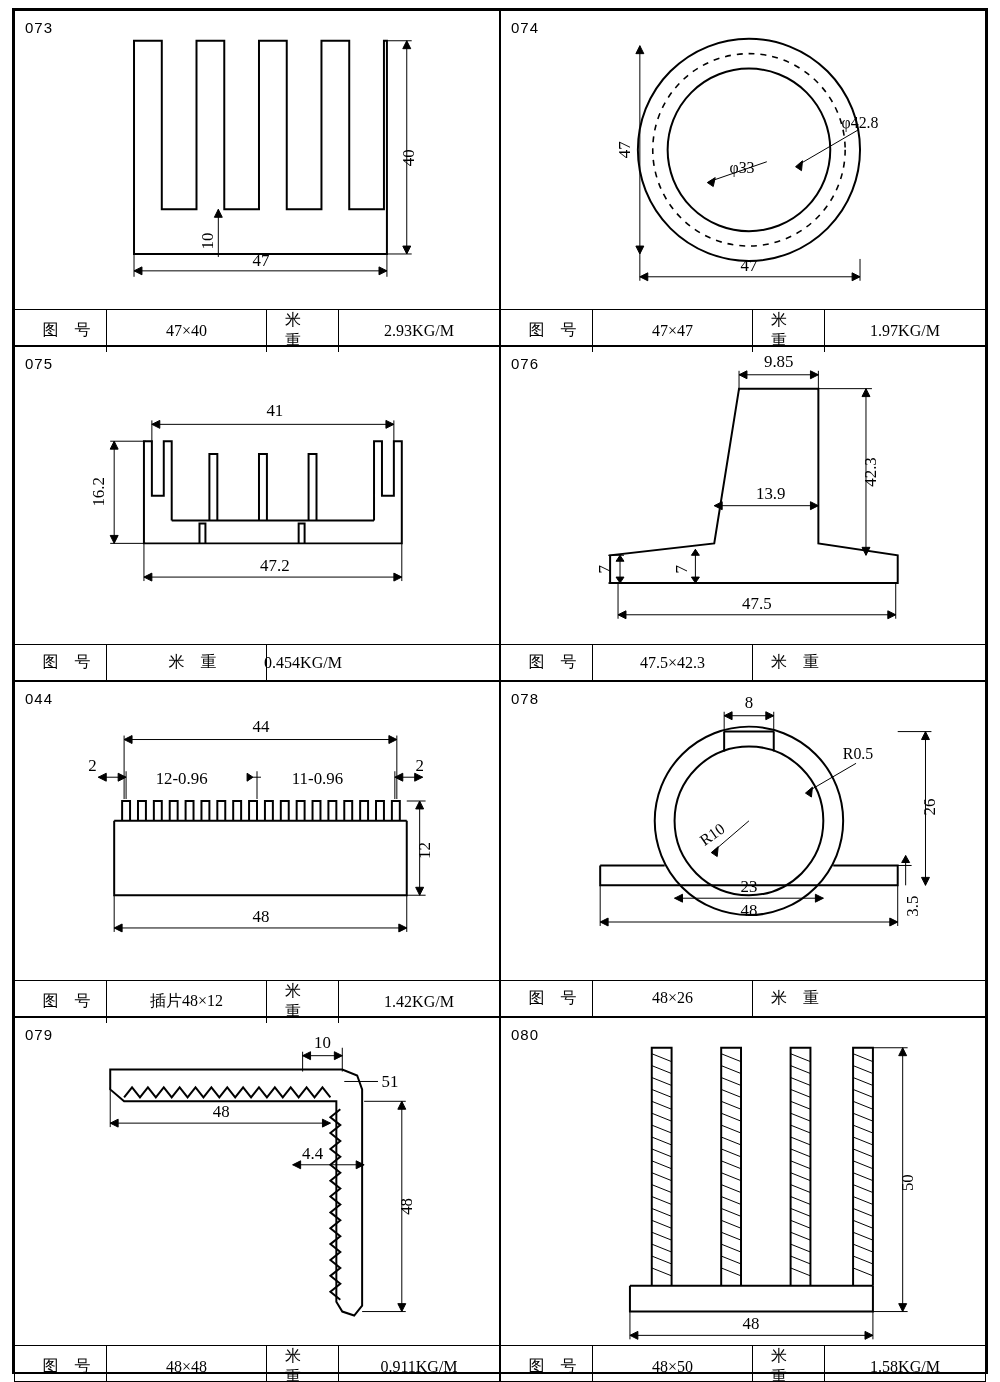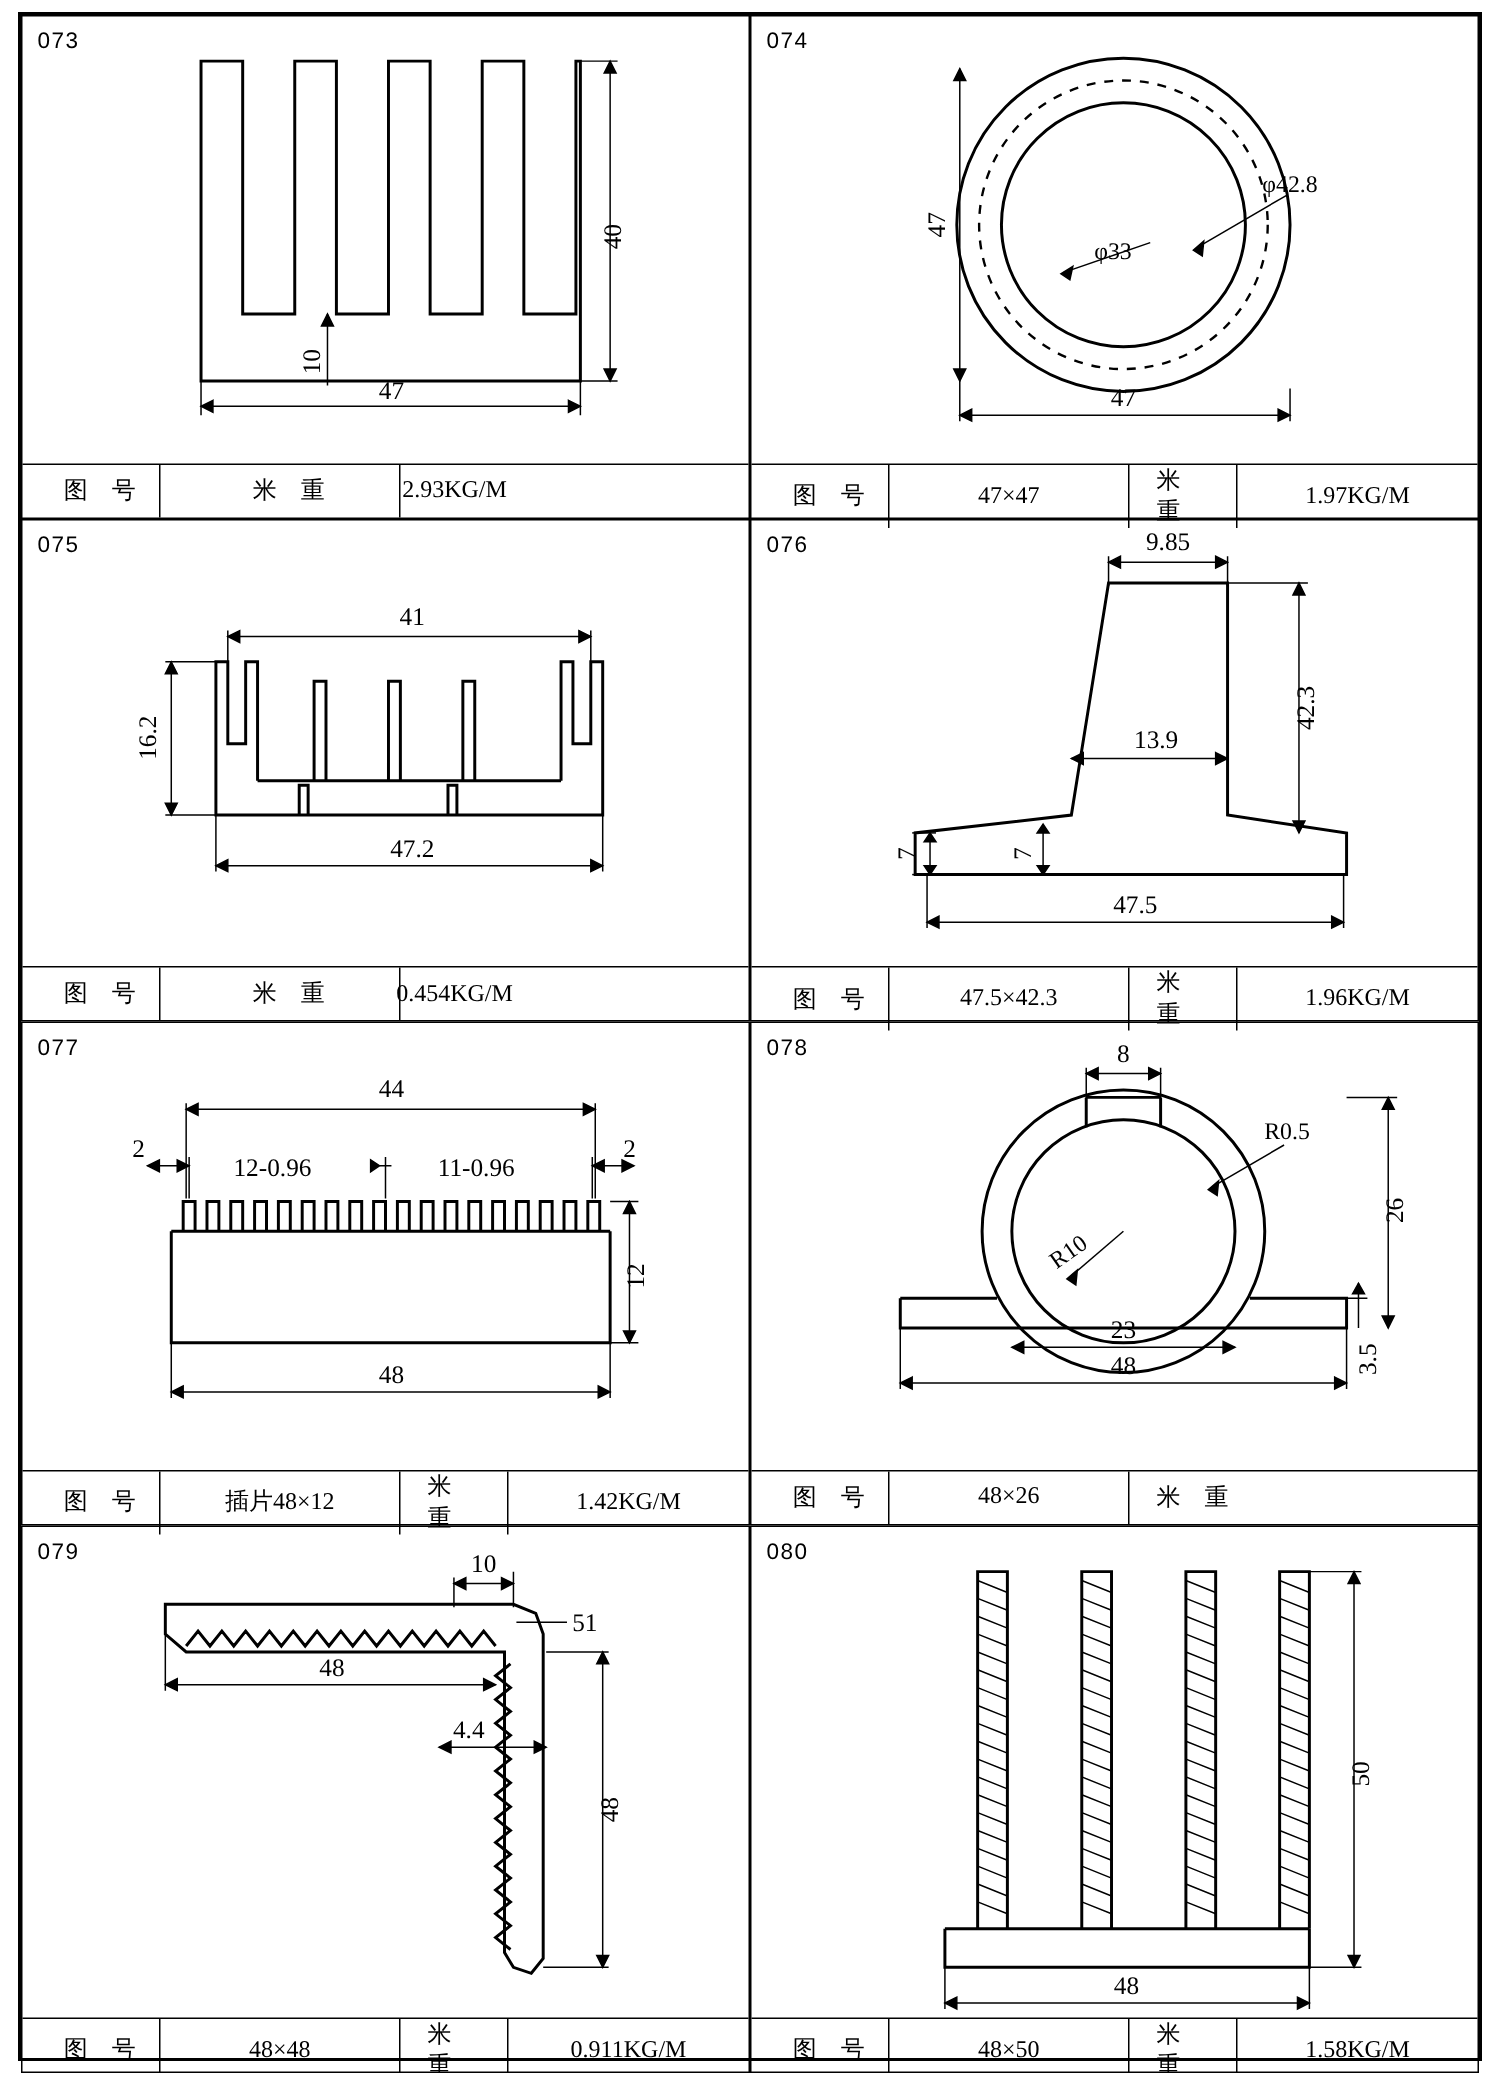--- a/index.html
+++ b/index.html
@@ -43,20 +43,21 @@
             <line x1="120" y1="245" x2="120" y2="268"></line>
             <line x1="375" y1="245" x2="375" y2="268"></line>
           </g>
           <text x="402" y="148" font-size="17" text-anchor="middle" transform="rotate(-90 402 148)">40</text>
           <text x="200" y="232" font-size="17" text-anchor="middle" transform="rotate(-90 200 232)">10</text>
           <text x="248" y="257" font-size="17" text-anchor="middle">47</text>
         </svg>
       </div>
       <div class="spec">
         <div class="lbl">图  号</div>
+        <div>47×40</div>
         <div class="lbl">米  重</div>
         <div>2.93KG/M</div>
       </div>
     </div>
 
     <div class="cell">
       <div class="draw">
         <div class="code">074</div>
         <svg viewBox="0 0 488 300" preserveAspectRatio="xMidYMid meet">
           <g fill="none" stroke="#000" stroke-width="2">
@@ -177,27 +178,26 @@
           <text x="272" y="153" font-size="17" text-anchor="middle">13.9</text>
           <text x="110" y="224" font-size="17" text-anchor="middle" transform="rotate(-90 110 224)">7</text>
           <text x="188" y="224" font-size="17" text-anchor="middle" transform="rotate(-90 188 224)">7</text>
           <text x="258" y="264" font-size="17" text-anchor="middle">47.5</text>
         </svg>
       </div>
       <div class="spec">
         <div class="lbl">图  号</div>
         <div>47.5×42.3</div>
         <div class="lbl">米  重</div>
-        <div>1.96KG/M</div>
-      </div>
-    </div>
-
-    <div class="cell">
-      <div class="draw">
-        <div class="code">077</div>
+      </div>
+    </div>
+
+    <div class="cell">
+      <div class="draw">
+        <div class="code">044</div>
         <svg viewBox="0 0 488 300" preserveAspectRatio="xMidYMid meet">
           <g fill="none" stroke="#000" stroke-width="2">
             <path d="M100 140 L100 215 L395 215 L395 140"></path>
             <path d="M100 140 L395 140"></path>
             <g id="teeth">
               <path d="M108 140 L108 120 L116 120 L116 140 M124 140 L124 120 L132 120 L132 140 M140 140 L140 120 L148 120 L148 140 M156 140 L156 120 L164 120 L164 140 M172 140 L172 120 L180 120 L180 140 M188 140 L188 120 L196 120 L196 140 M204 140 L204 120 L212 120 L212 140 M220 140 L220 120 L228 120 L228 140 M236 140 L236 120 L244 120 L244 140 M252 140 L252 120 L260 120 L260 140 M268 140 L268 120 L276 120 L276 140 M284 140 L284 120 L292 120 L292 140 M300 140 L300 120 L308 120 L308 140 M316 140 L316 120 L324 120 L324 140 M332 140 L332 120 L340 120 L340 140 M348 140 L348 120 L356 120 L356 140 M364 140 L364 120 L372 120 L372 140 M380 140 L380 120 L388 120 L388 140"></path>
             </g>
           </g>
           <g stroke="#000" stroke-width="1" fill="none">
             <line x1="110" y1="58" x2="385" y2="58"></line>

